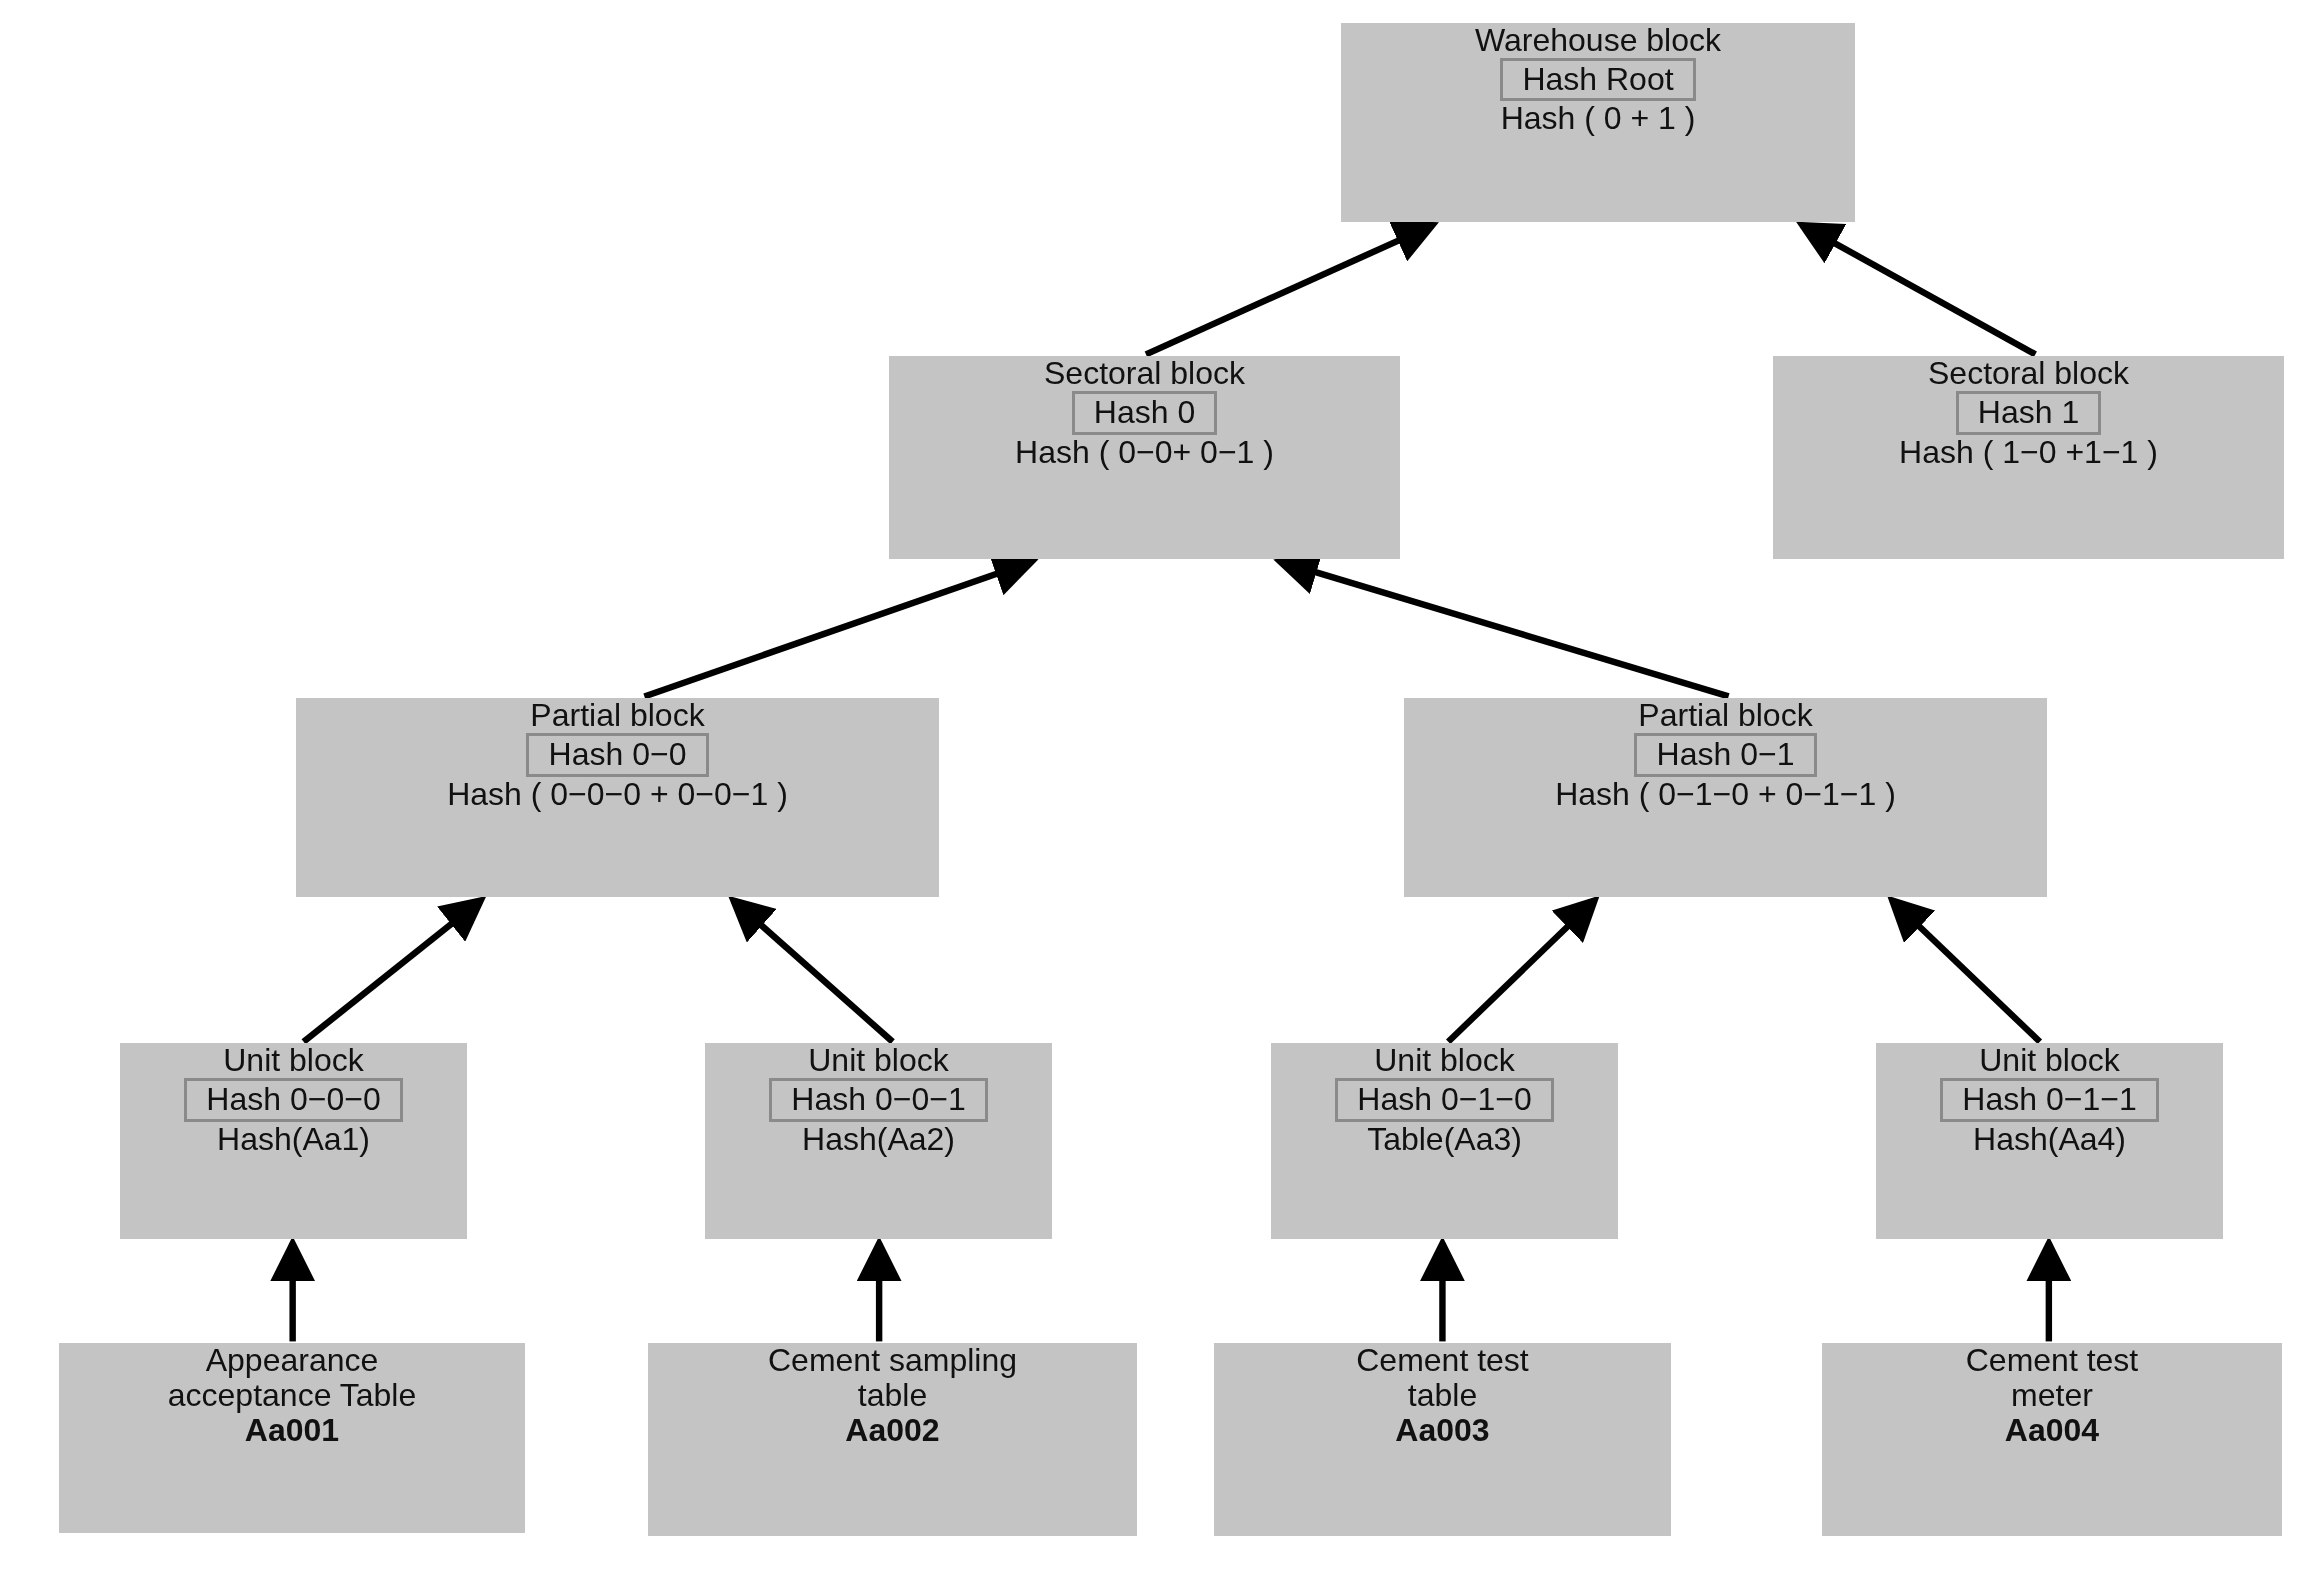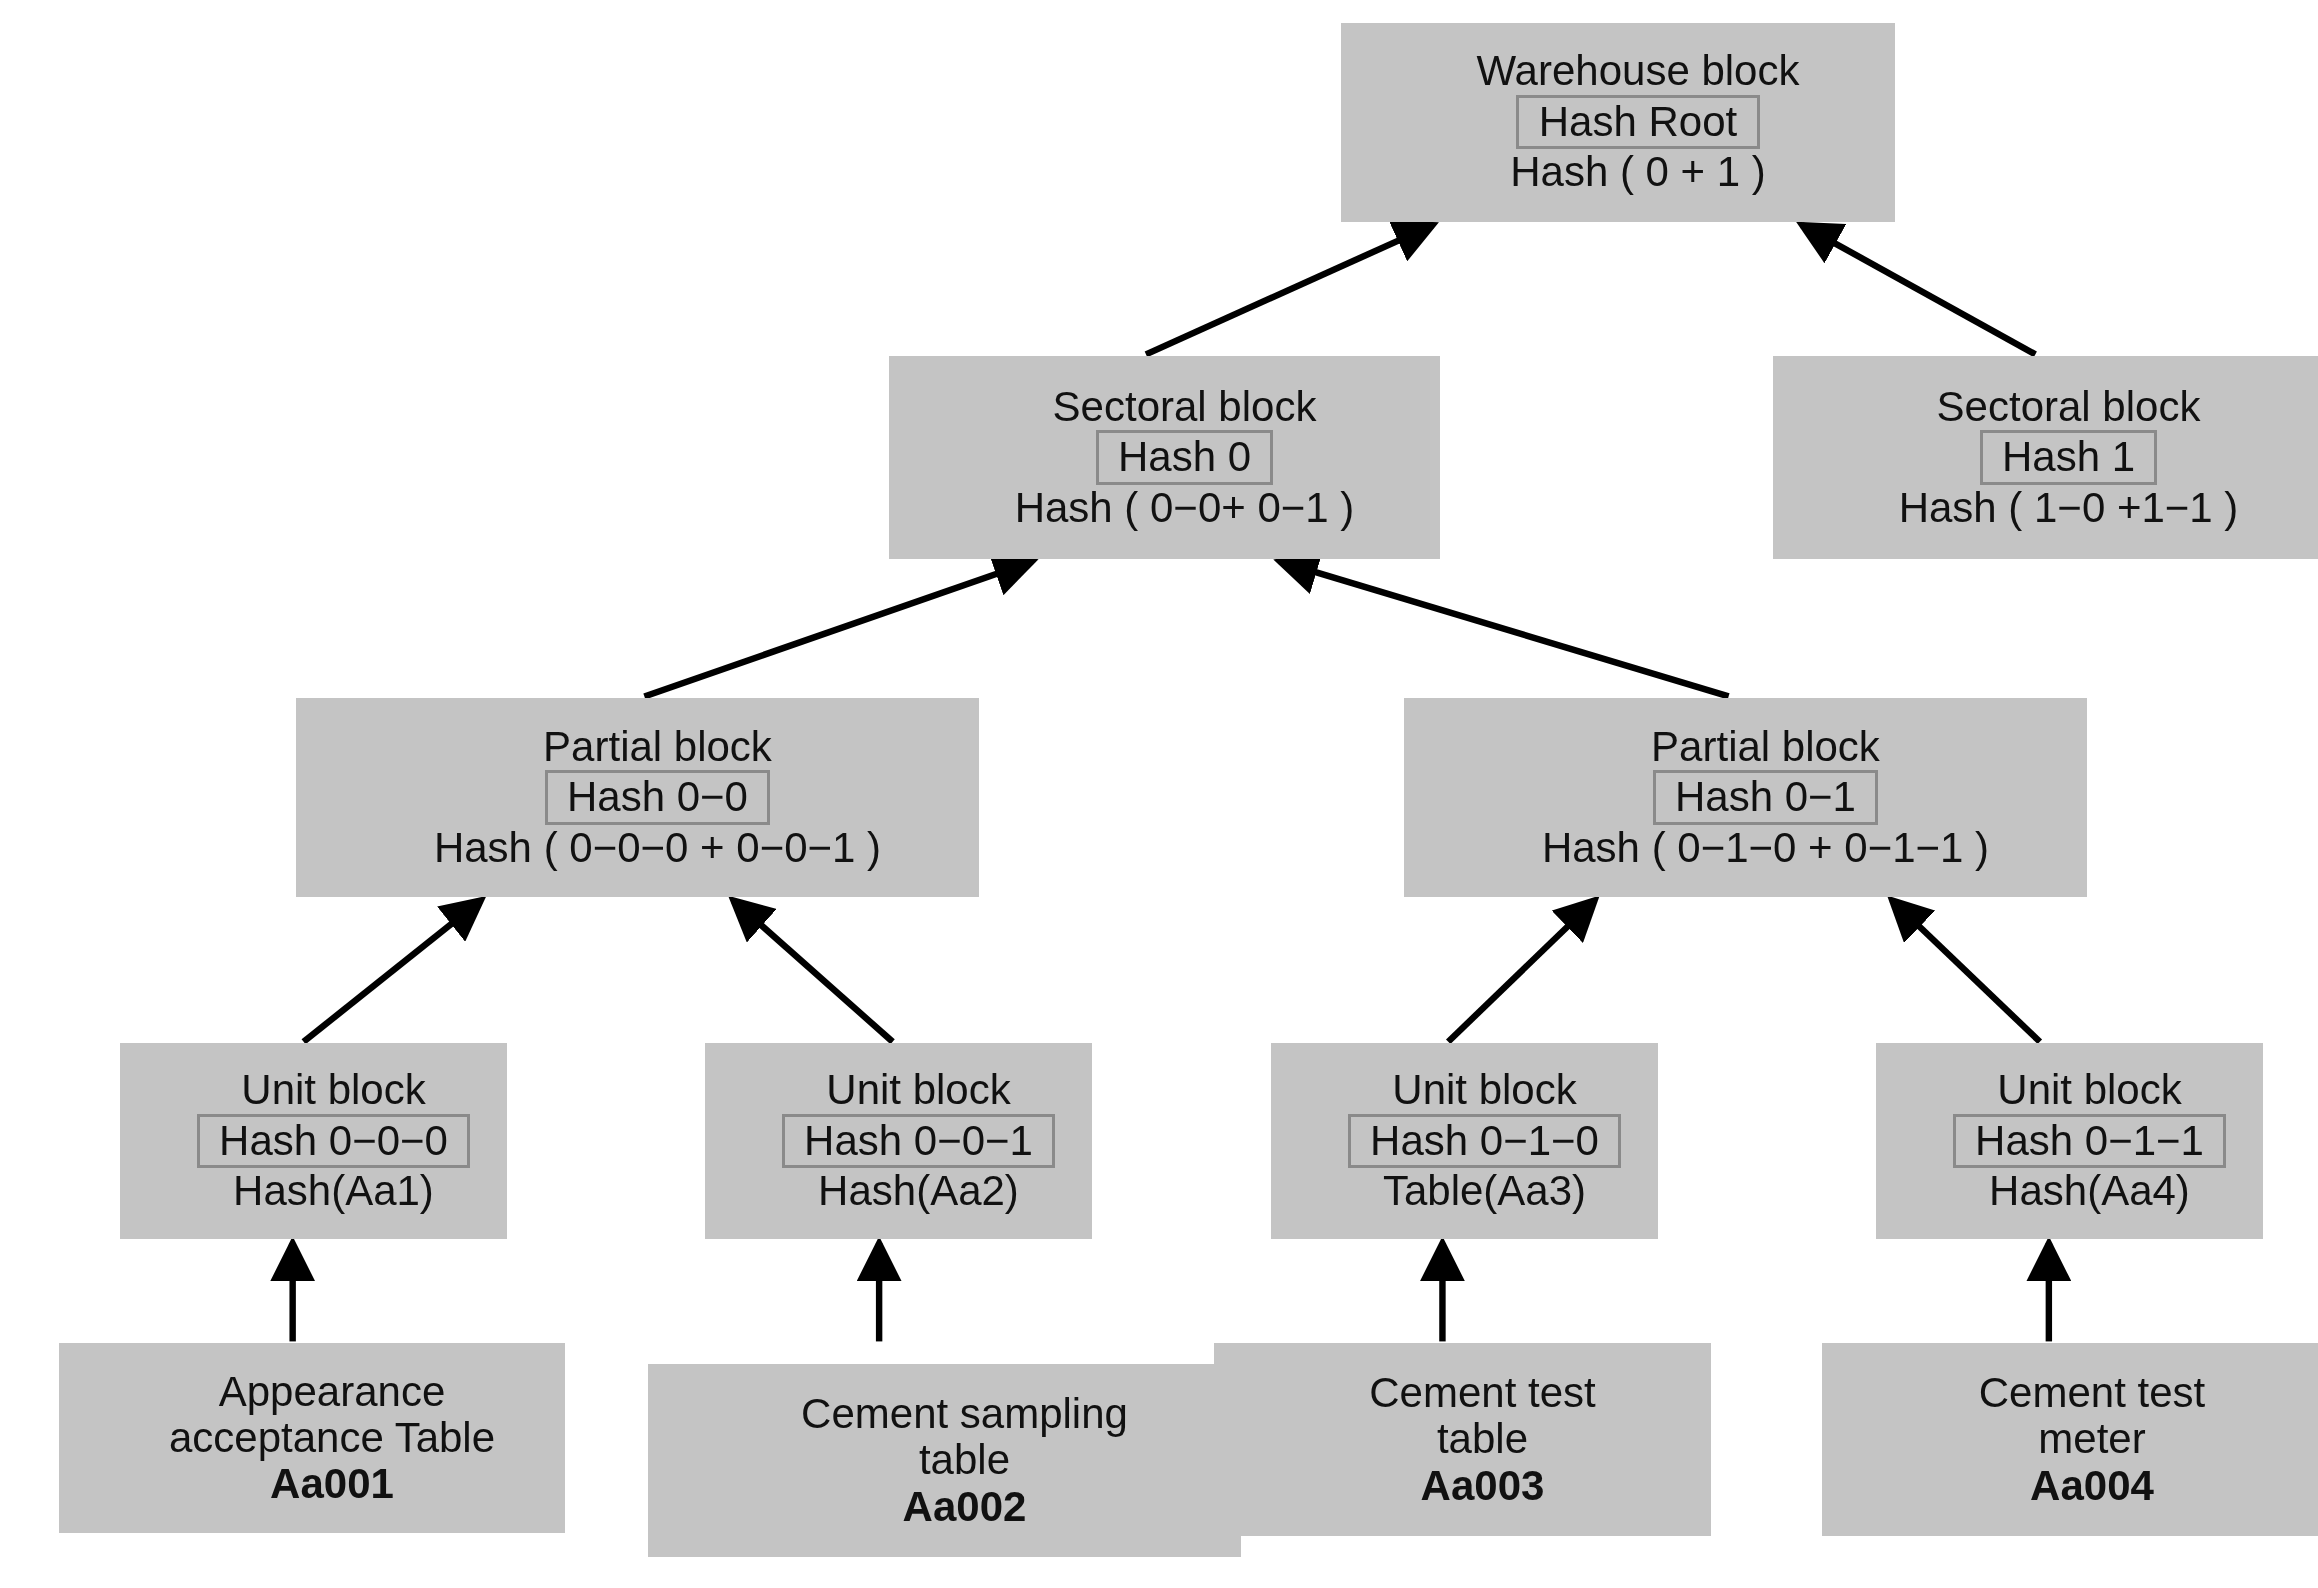--- a/index.html
+++ b/index.html
@@ -12,23 +12,23 @@
   body{
     width:2319px;height:1589px;position:relative;
     font-family:"Liberation Sans", sans-serif;
     color:var(--text);
   }
   .canvas{position:absolute;inset:0;width:2319px;height:1589px;}
   .node{
     position:absolute;
     background:var(--block_fill);
     display:flex;flex-direction:column;
-    justify-content:center;align-items:center;
+    justify-content:flex-start;align-items:center;
     text-align:center;
-    font-size:42px;line-height:1.1;padding-left:40px;
+    font-size:32px;line-height:1.1;
   }
   .node-title{font-weight:400;}
   .hash-box{
     display:inline-block;
     border:3.2px solid var(--hash_border);
     padding:1.3px 19.3px;
     font-weight:400;
     background:var(--block_fill);
   }
   .node-formula{font-weight:400;}
@@ -115,21 +115,21 @@
     <div><span class="hash-box">Hash 0−1−1</span></div>
     <div class="node-formula">Hash(Aa4)</div>
   </div>
 
   <div class="node" style="left:59px;top:1343px;width:466px;height:190px;">
     <div class="src-line">Appearance</div>
     <div class="src-line">acceptance Table</div>
     <div class="src-id">Aa001</div>
   </div>
 
-  <div class="node" style="left:648px;top:1343px;width:553px;height:193px;margin-top:21px;">
+  <div class="node" style="left:648px;top:1343px;width:489px;height:193px;">
     <div class="src-line">Cement sampling</div>
     <div class="src-line">table</div>
     <div class="src-id">Aa002</div>
   </div>
 
   <div class="node" style="left:1214px;top:1343px;width:457px;height:193px;">
     <div class="src-line">Cement test</div>
     <div class="src-line">table</div>
     <div class="src-id">Aa003</div>
   </div>

